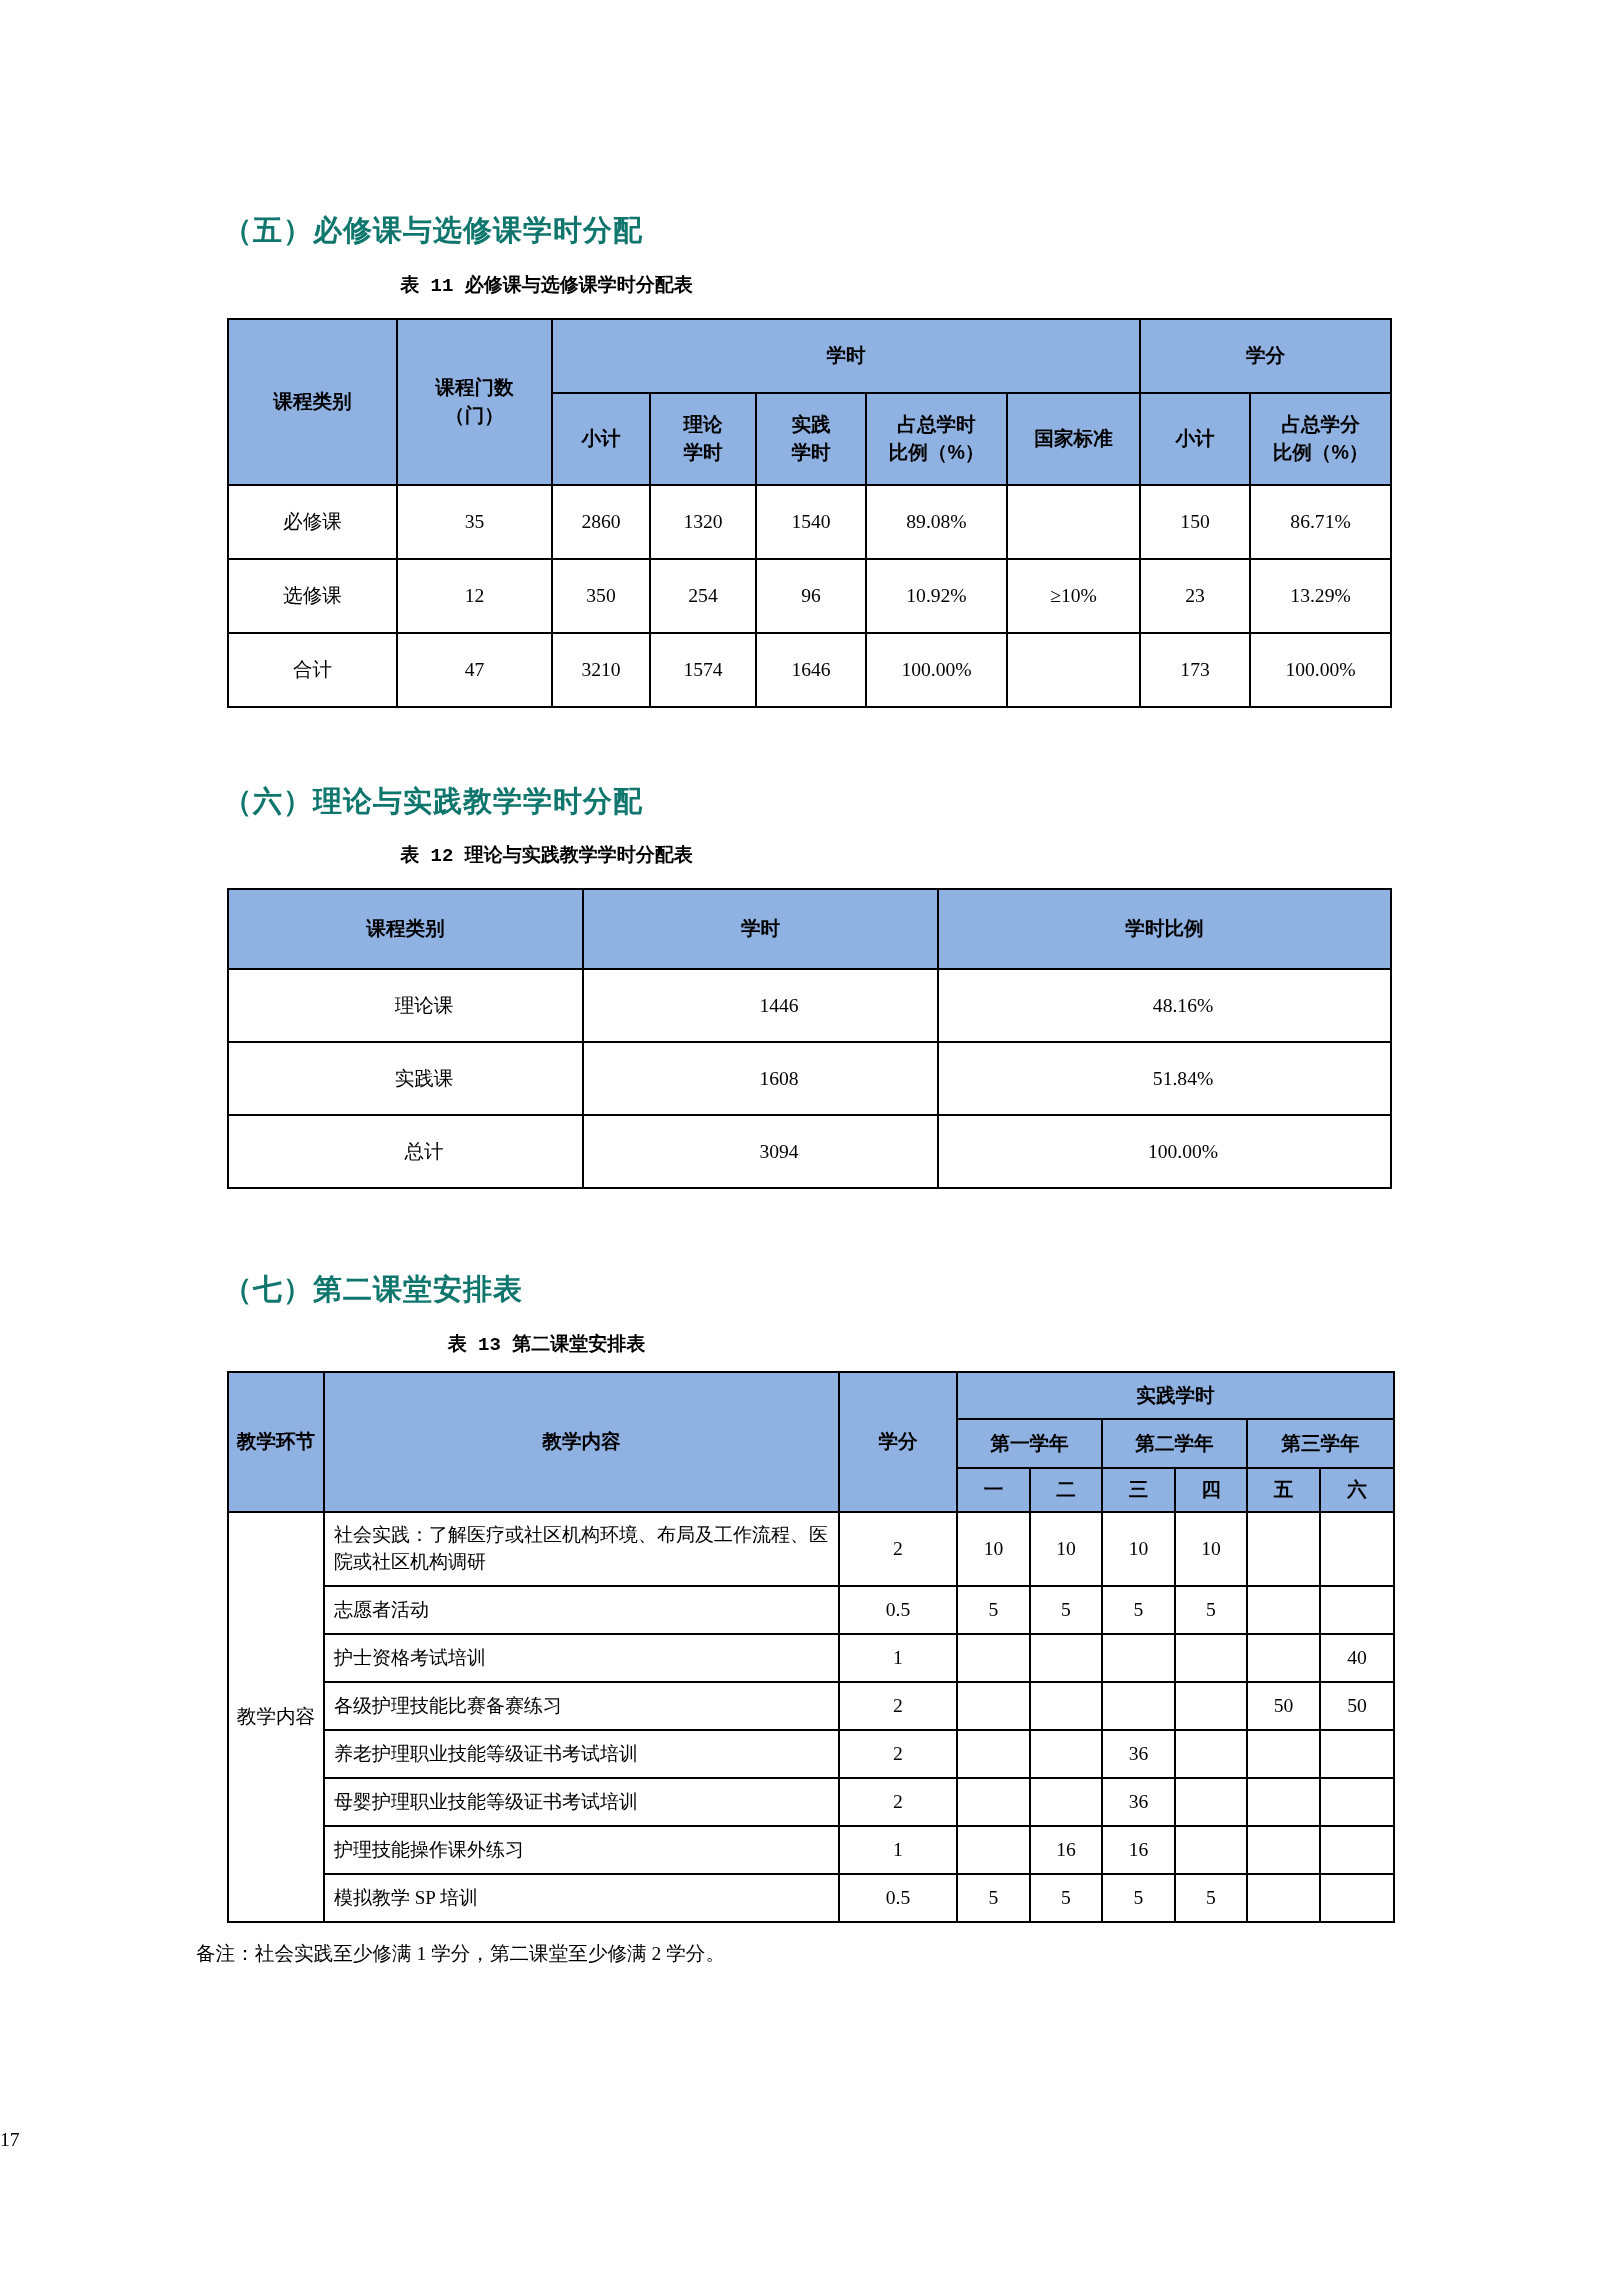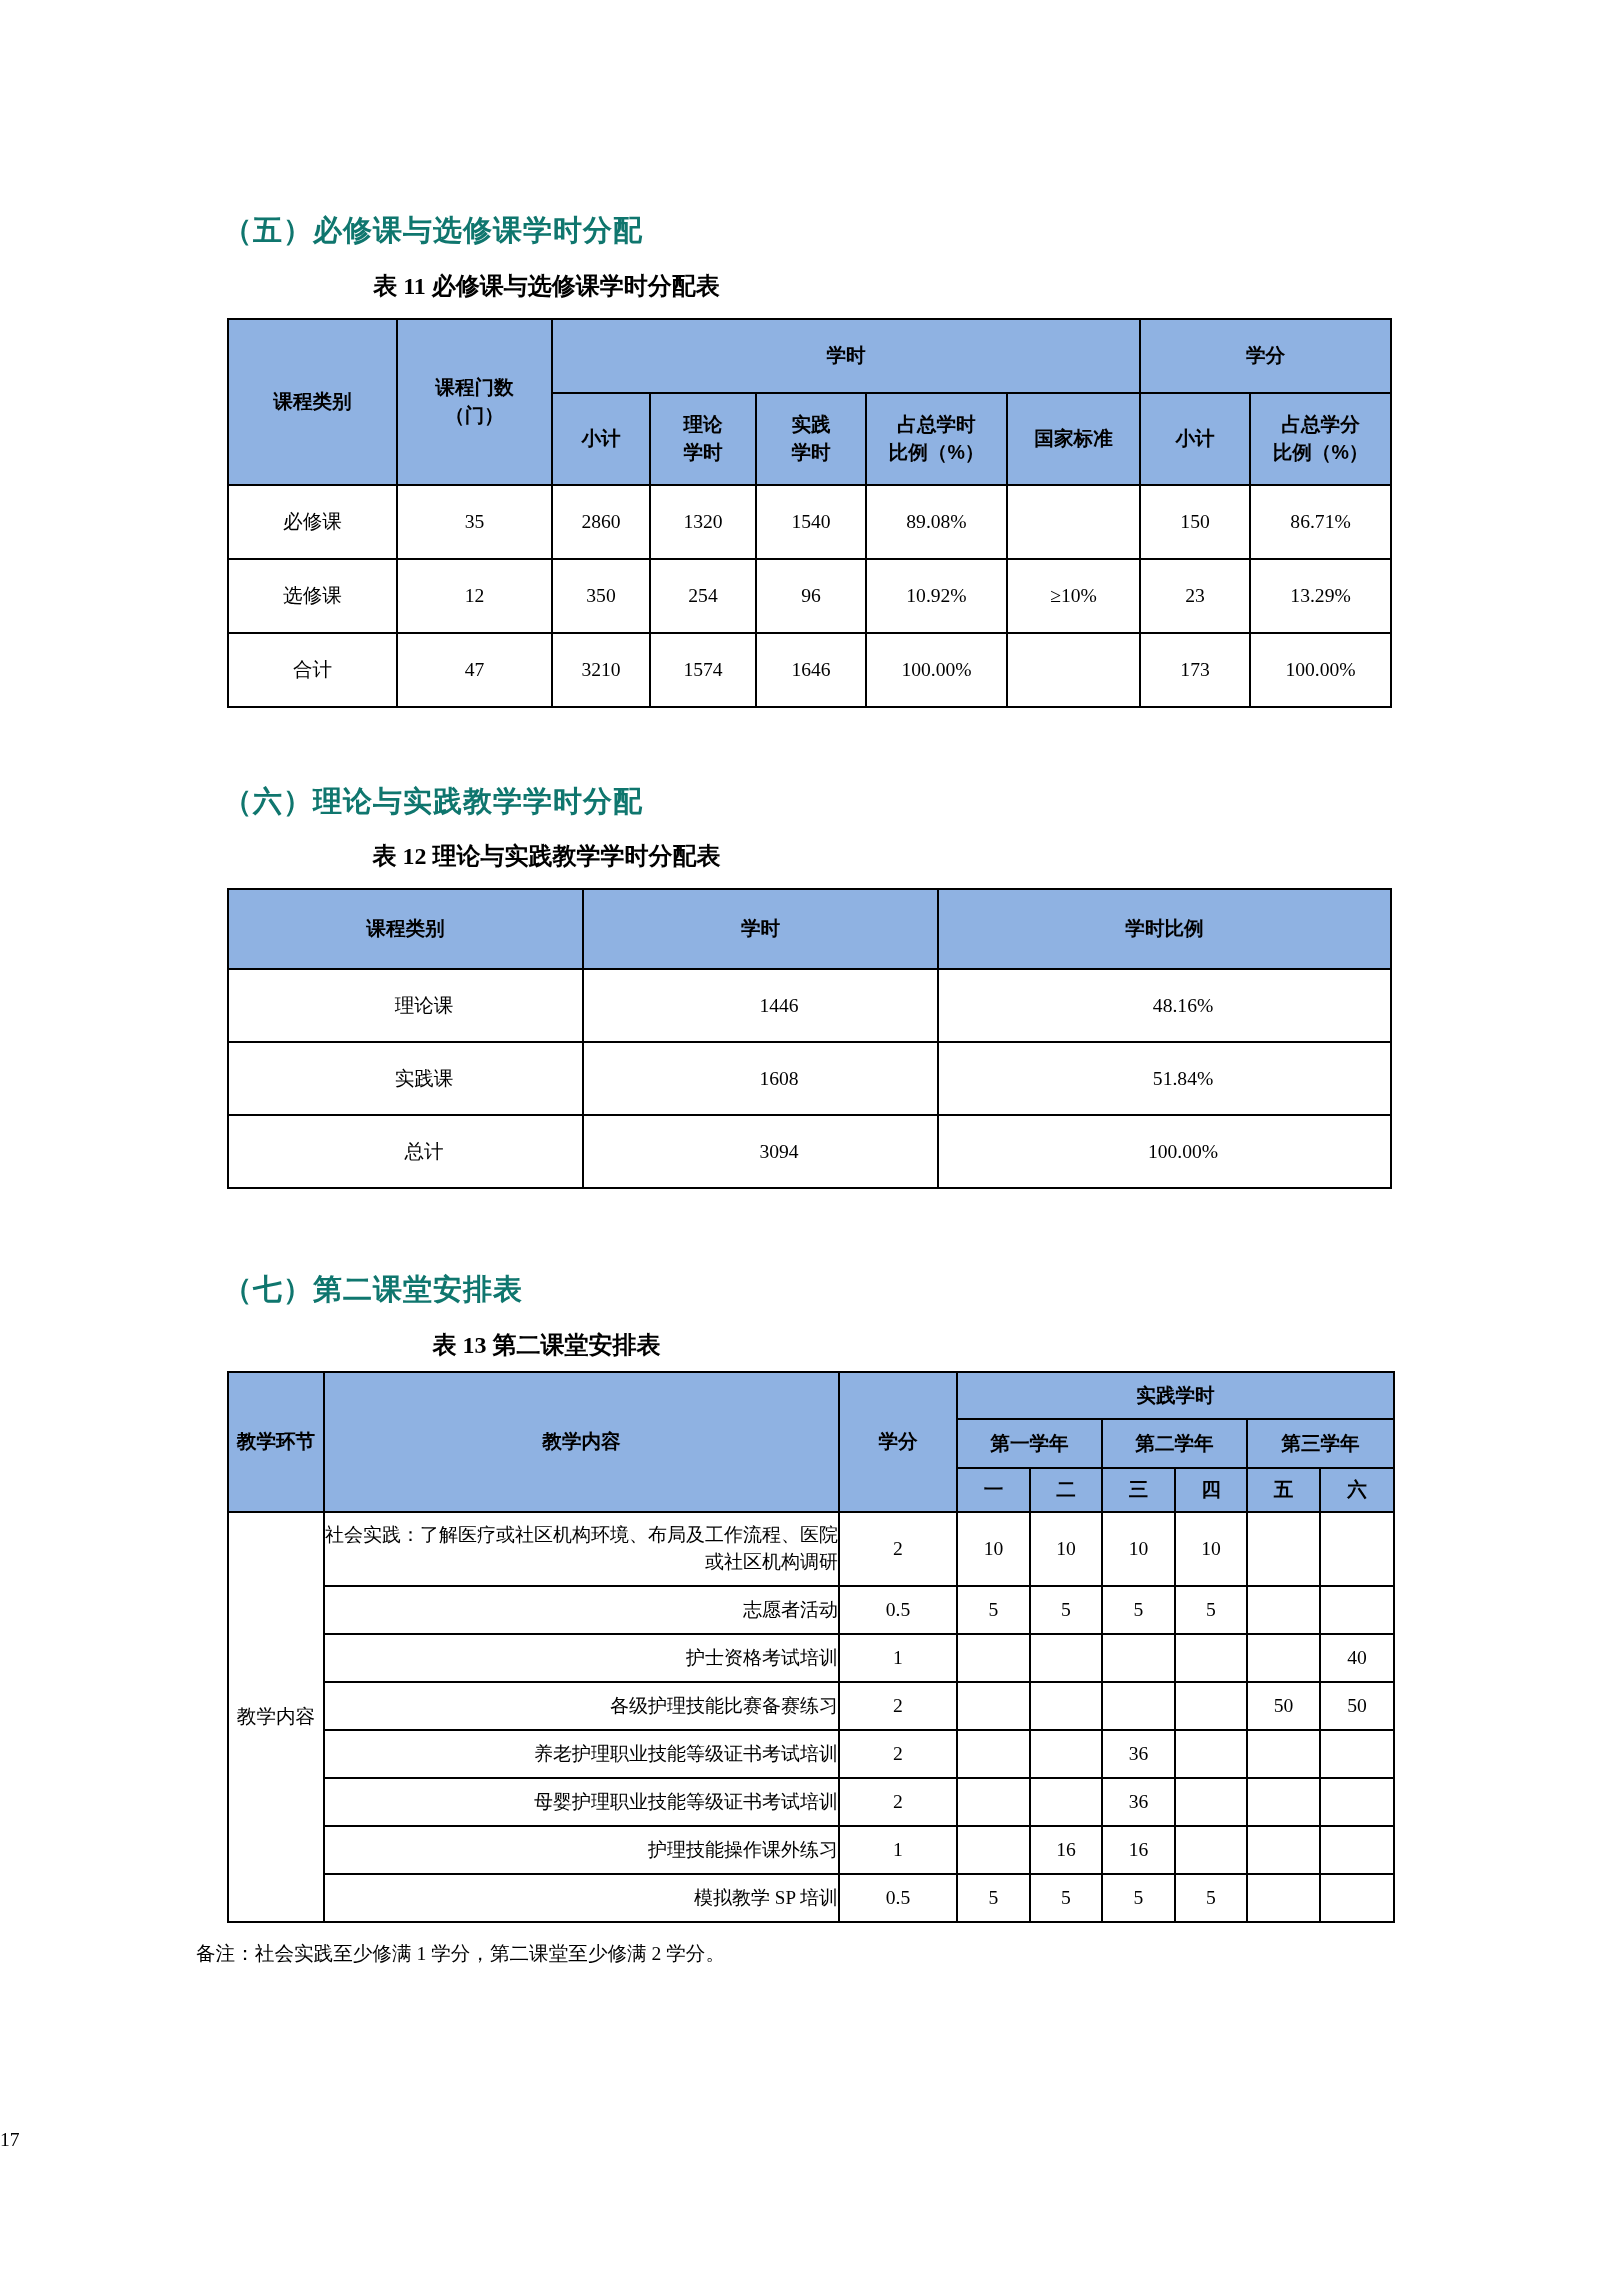--- a/index.html
+++ b/index.html
@@ -20,23 +20,23 @@
     letter-spacing:1px;
     color:#0f766e;
   }
   #heading-5{padding-top:210px;}
   #heading-6{margin-top:73px;}
   #heading-7{margin-top:80px;}
   .table-caption{
     width:647px;
     margin:23.5px 0 0 223px;
     text-align:center;
-    font-family:Liberation Serif, serif;
+    font-family:Liberation Mono, monospace;
     font-weight:700;
-    font-size:24px;
+    font-size:19px;
     line-height:23.5px;
   }
   table.doc{
     margin:19.6px 0 0 227px;
     width:1162px;
     border-collapse:collapse;
     table-layout:fixed;
     border:2.9px solid #000;
   }
   table.doc th, table.doc td{
@@ -70,21 +70,21 @@
   #table-12 thead th{border-bottom:2.9px solid #000;}
   #table-12 tbody td{border-bottom:2.9px solid #000;padding-left:41px;}
   
   #table-13{margin-top:13.7px;}
   #table-13 th{font-size:19.6px;}
   #table-13 .hrow1{height:47px;}
   #table-13 .hrow2{height:49px;}
   #table-13 .hrow3{height:44px;}
   #table-13 tbody tr{height:48px;}
   #table-13 tbody tr.tall{height:74px;}
-  #table-13 td.left{text-align:right;padding:2px 0;font-size:19px;line-height:26.5px;}
+  #table-13 td.left{text-align:left;padding:2px 9px;font-size:19px;line-height:26.5px;}
   #table-13 td.group{font-size:19.6px;}
   .note{
     margin:17.6px 0 0 196px;
     font-size:19.6px;
     line-height:27.4px;
   }
   .page-number{
     position:absolute;
     top:2129px;left:0;width:100%;
     text-align:left;

